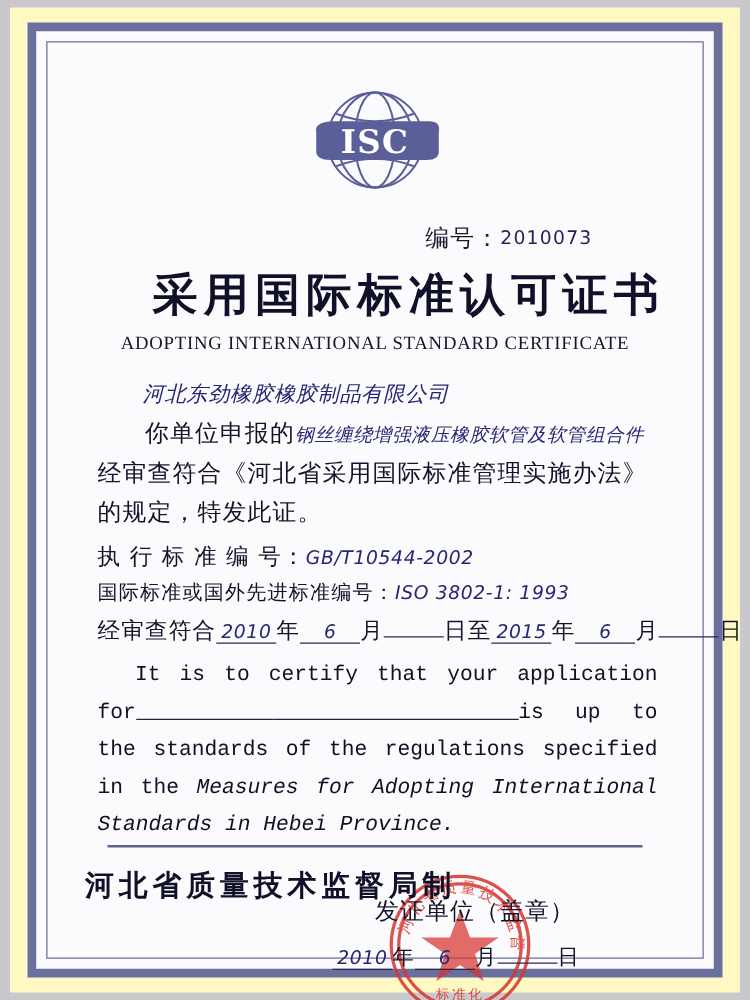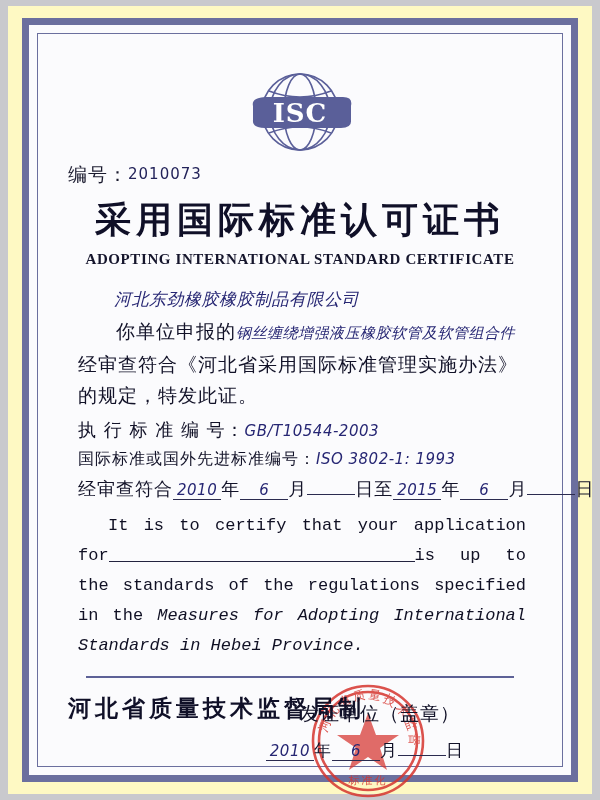--- a/index.html
+++ b/index.html
@@ -56,22 +56,22 @@
     text-align: center;
     margin-top: 6px;
     height: 92px;
   }
   .emblem {
     display: inline-block;
   }
 
   
   .serial-row {
-    text-align: left;
-    margin-top: 4px;
+    text-align: right;
+    margin-top: 20px;
     margin-right: 58px;
     height: 26px;
     white-space: nowrap;
   }
   .serial-label {
     font-family: "Liberation Serif", serif;
     font-size: 19px;
     color: #1a1a2e;
     letter-spacing: 1px;
   }
@@ -79,36 +79,35 @@
     font-family: "DejaVu Sans", sans-serif;
     font-size: 15px;
     color: #23235a;
     letter-spacing: 1px;
     position: relative;
     top: -2px;
   }
 
   
   .title-cn {
-    text-align: center;
+    text-align: right;
     font-family: "DejaVu Serif", serif;
     font-weight: bold;
     font-size: 36px;
     letter-spacing: 5px;
     color: #101028;
     margin-top: 8px;
   }
   .title-en {
     text-align: center;
     font-family: "Liberation Serif", serif;
     font-size: 15px;
     letter-spacing: 0.6px;
     color: #15152c;
     margin-top: 6px;
-    font-weight: bold;
   }
 
   
   .body-block {
     margin-top: 20px;
     padding: 0 6px 0 10px;
     color: #14142b;
   }
   .hand {
     font-family: "DejaVu Sans", sans-serif;
@@ -274,21 +273,21 @@
 
           <div class="company-line">
             <span class="hand hand-lg">河北东劲橡胶橡胶制品有限公司</span>
           </div>
 
           <div class="para-cn">
             <span class="indent"></span><span>你单位申报的</span><span class="hand">钢丝缠绕增强液压橡胶软管及软管组合件</span><span>经审查符合《河北省采用国际标准管理实施办法》的规定，特发此证。</span>
           </div>
 
           <div class="field-row">
-            <span>执 行 标 准 编 号：</span><span class="hand">GB/T10544-2003</span>
+            <span>执 行 标 准 编 号：</span><span class="hand">GB/T10544-2002</span>
           </div>
 
           <div class="field-row small">
             <span>国际标准或国外先进标准编号：</span><span class="hand">ISO 3802-1: 1993</span>
           </div>
 
 
           <div class="field-row">
             <span>经审查符合</span><span class="ul hand">2010</span><span>年</span><span class="ul hand">6</span><span>月</span><span class="ul hand"></span><span>日</span><span>至</span><span class="ul hand">2015</span><span>年</span><span class="ul hand">6</span><span>月</span><span class="ul hand"></span><span>日</span>
           </div>

